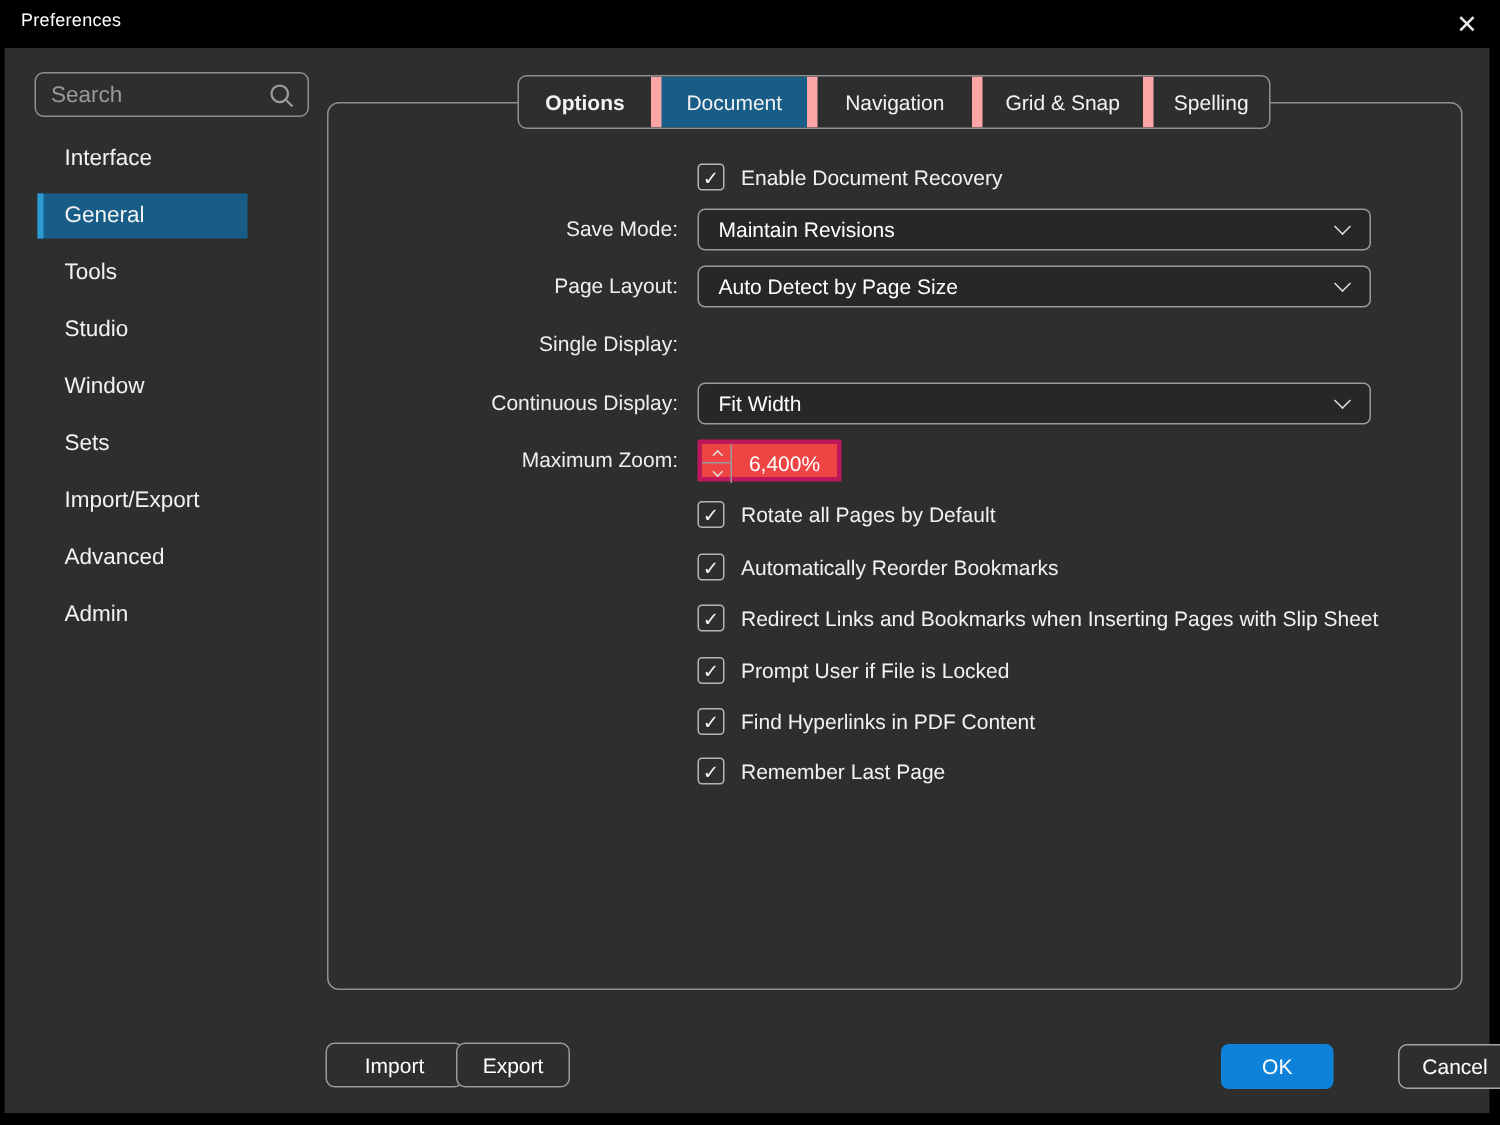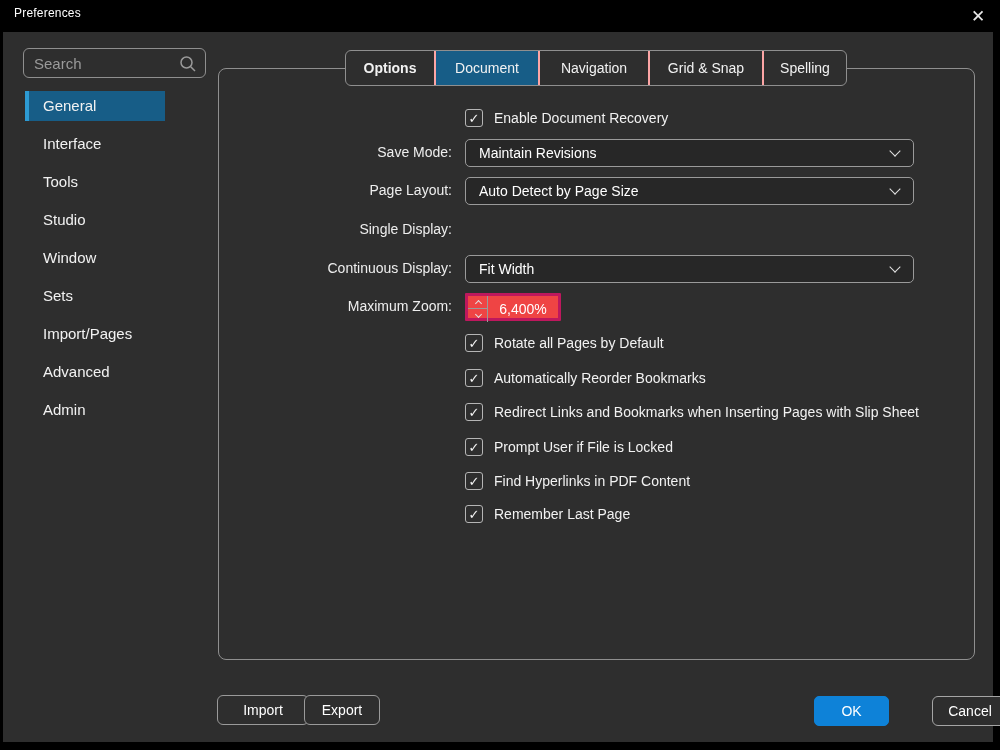--- a/index.html
+++ b/index.html
@@ -37,21 +37,21 @@
   .nav-item.selected { background:#175d87; border-left:4px solid #2d9ad2; padding-left:14px; }
 
   
   .group-box { position:absolute; left:215px; top:36px; width:757px; height:592px;
     border:1px solid #8f8f8f; border-radius:8px; }
 
   
   .tab-strip { position:absolute; left:342px; top:18px; height:36px; display:flex;
     background:#2e2e2e; border:1px solid #8f8f8f; border-radius:6px; overflow:hidden; z-index:3; }
   .tab { height:34px; line-height:34px; text-align:center; font-size:14px;
-    color:#f2f2f2; border-left:2px solid #fca5a5; cursor:default; }
+    color:#f2f2f2; border-left:7px solid #fca5a5; cursor:default; }
   .tab:first-child { border-left:none;font-weight:bold; }
   .tab.selected { background:#175d87; }
   .tab.w1{width:88px}.tab.w2{width:104px}.tab.w3{width:110px}.tab.w4{width:114px}.tab.w5{width:84px}
 
   
   .field-label { position:absolute; left:200px; width:249px; text-align:right;
     font-size:14px; color:#eeeeee; }
   .dropdown { position:absolute; left:462px; width:449px; height:28px;
     background:#272727; border:1px solid #9a9a9a; border-radius:5px; cursor:default; }
   .dropdown .dd-value { position:absolute; left:13px; top:0; line-height:26px; font-size:14px; color:#ffffff; }
@@ -100,27 +100,27 @@
 
     <div class="search-box">
       <input type="text" placeholder="Search" style="">
       <svg class="search-icon" width="18" height="18" viewBox="0 0 18 18">
         <circle cx="7.5" cy="7.5" r="5.5" fill="none" stroke="#9a9a9a" stroke-width="1.5"></circle>
         <line x1="11.7" y1="11.7" x2="16" y2="16" stroke="#9a9a9a" stroke-width="1.5"></line>
       </svg>
     </div>
 
     <div class="nav">
+      <div class="nav-item">Interface</div>
       <div class="nav-item selected">General</div>
-      <div class="nav-item">Interface</div>
       <div class="nav-item">Tools</div>
       <div class="nav-item">Studio</div>
       <div class="nav-item">Window</div>
       <div class="nav-item">Sets</div>
-      <div class="nav-item">Import/Pages</div>
+      <div class="nav-item">Import/Export</div>
       <div class="nav-item">Advanced</div>
       <div class="nav-item">Admin</div>
     </div>
 
     <div class="group-box"></div>
 
     <div class="tab-strip">
       <div class="tab w1">Options</div>
       <div class="tab w2 selected">Document</div>
       <div class="tab w3">Navigation</div>

